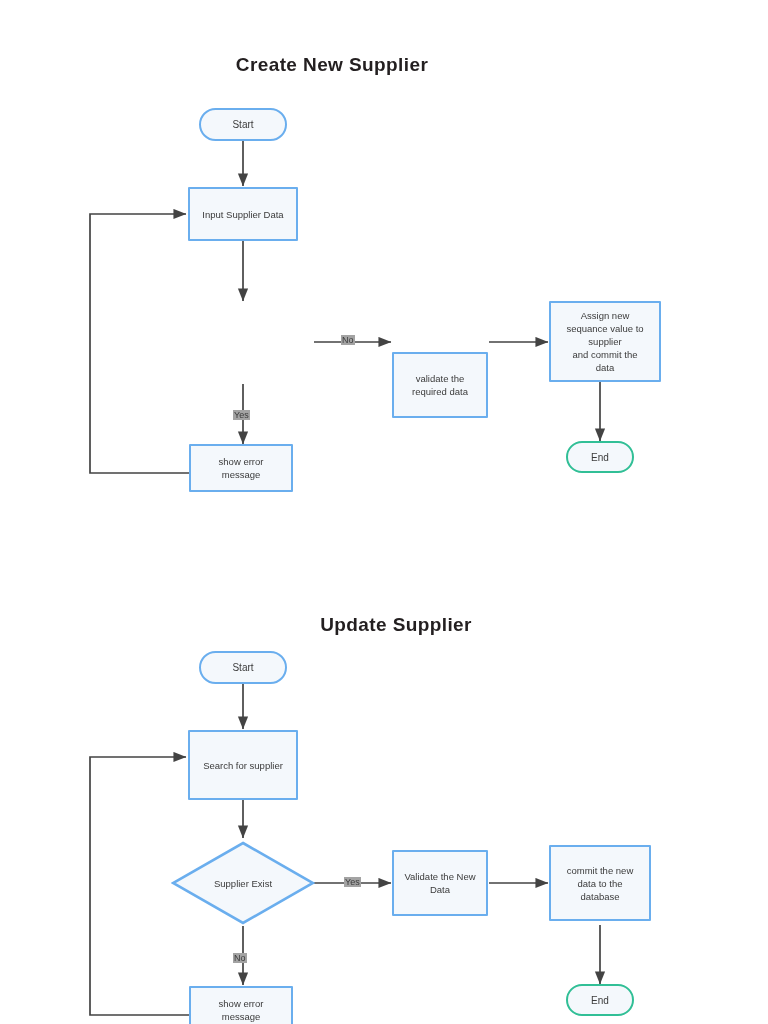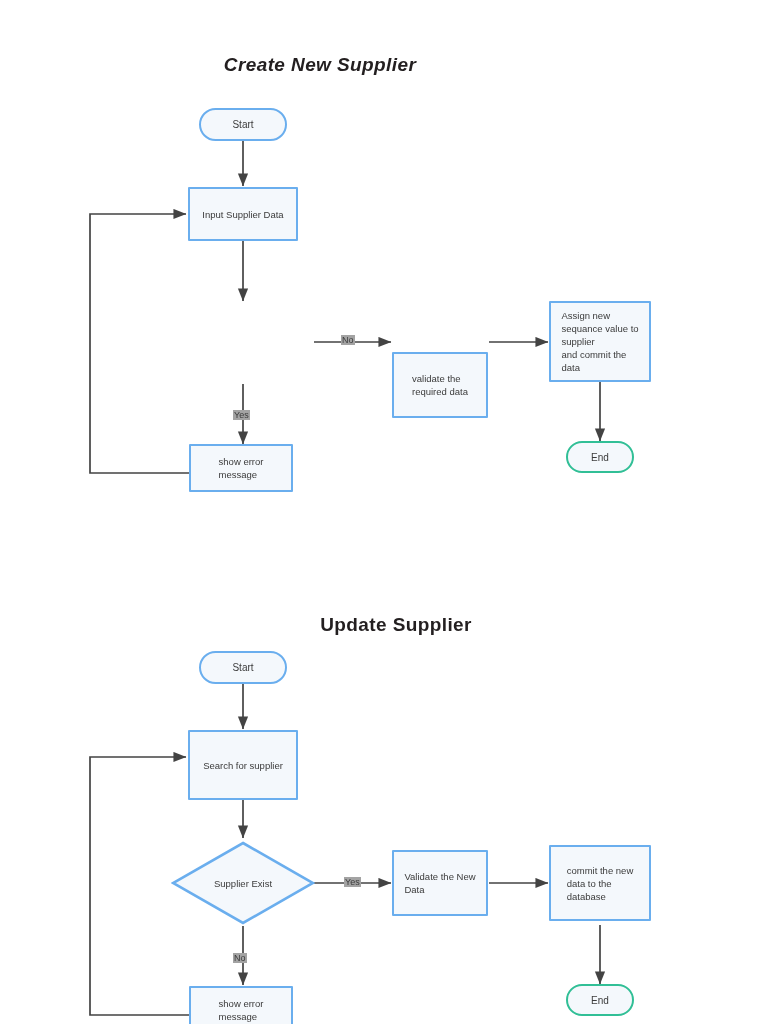--- a/index.html
+++ b/index.html
@@ -30,29 +30,30 @@
   }
   .chart-title {
     position: absolute;
     text-align: center;
     font-size: 19px;
     font-weight: bold;
     letter-spacing: 0.4px;
     color: #231f20;
     white-space: nowrap;
   }
-  #title-create { left: 0; width: 640px; top: 54px; font-style: italic; }
+  #title-create { left: 12px; width: 640px; top: 54px; }
   #title-update { left: 0; width: 768px; top: 614px; padding-left: 12px; }
 
   .node {
     position: absolute;
     box-sizing: border-box;
     display: flex;
     align-items: center;
     justify-content: center;
+    text-align: center;
     font-size: 9.5px;
     line-height: 13px;
     color: #3b3b3b;
     background: #f4f8fc;
     border: 2px solid #6aaeee;
     padding: 8px 4px;
     white-space: pre-line;
   }
   .node.process { border-radius: 1px; }
   .node.terminator {
@@ -136,21 +137,21 @@
   <div class="chart-title" id="title-create">Create New Supplier</div>
 
   <div class="node terminator" style="left:199px; top:108px; width:88px; height:33px;">Start</div>
 
   <div class="node process" style="left:188px; top:187px; width:110px; height:54px;">Input Supplier Data</div>
 
 
   <div class="node process" style="left:392px; top:309px; width:96px; height:66px;margin-top:43px;">validate the
 required data</div>
 
-  <div class="node process" style="left:549px; top:301px; width:102px; height:81px;">Assign new
+  <div class="node process" style="left:549px; top:301px; width:112px; height:81px;">Assign new
 sequance value to
 supplier
 and commit the
 data</div>
 
   <div class="node process" style="left:189px; top:444px; width:104px; height:48px;">show error
 message</div>
 
   <div class="node terminator end" style="left:566px; top:441px; width:68px; height:32px;">End</div>
 

